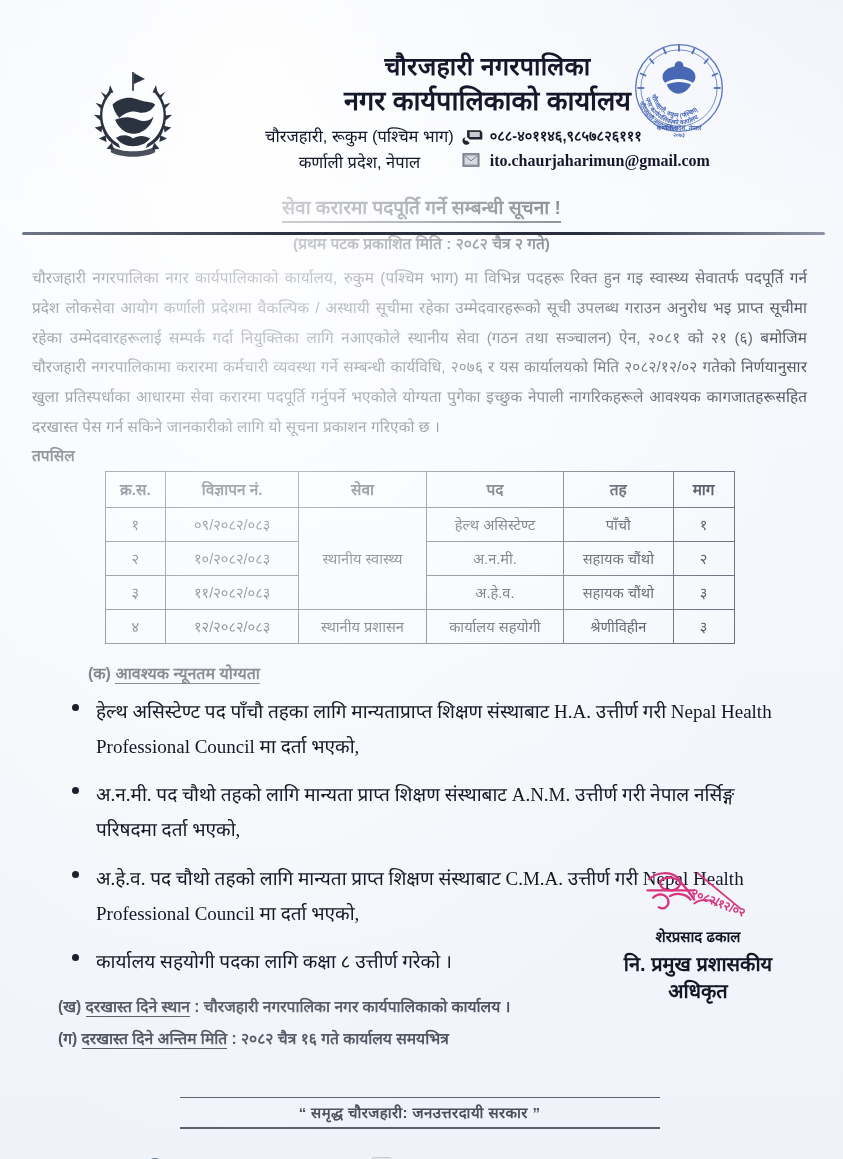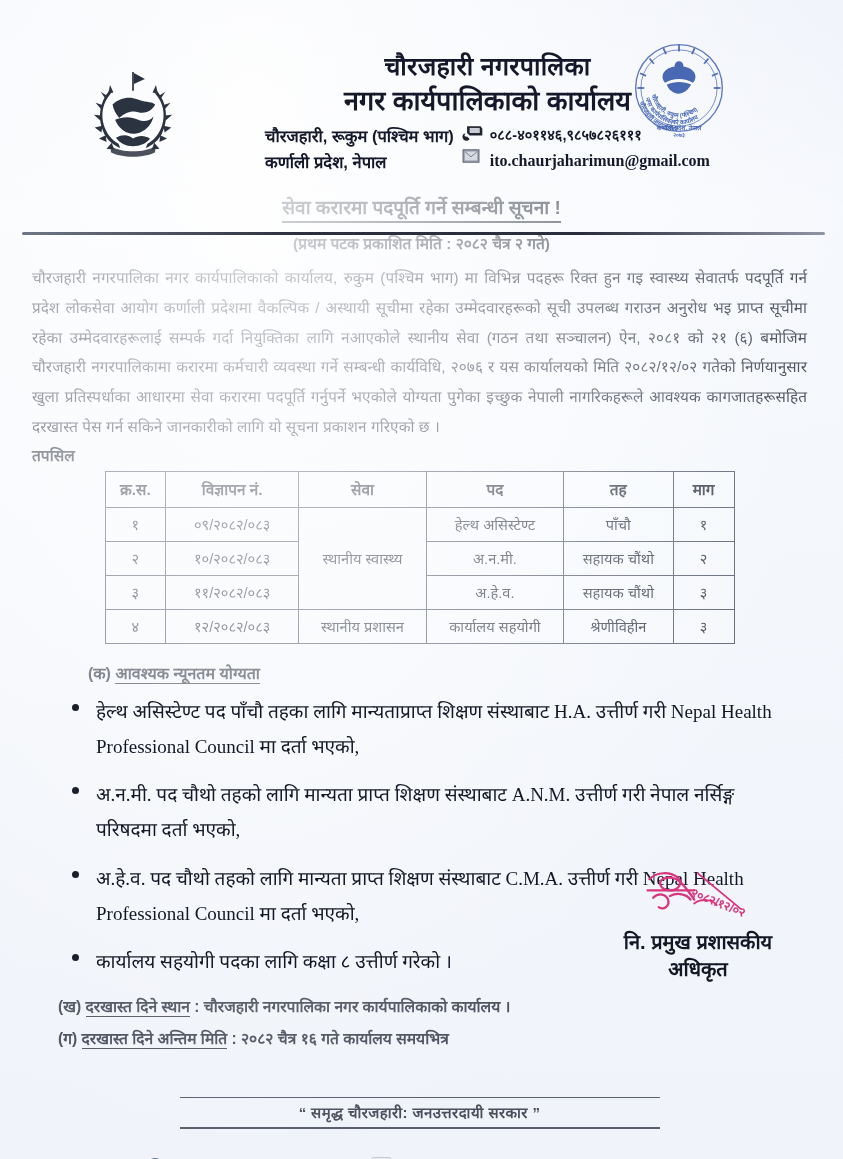--- a/index.html
+++ b/index.html
@@ -59,34 +59,34 @@
     margin-top:2px;
   }
   .addr-block{
     margin-top:5px;
     display:flex;
     justify-content:center;
     gap:0px;
     align-items:flex-start;
   }
   .addr-left{
-    text-align:left;
-    font-family:"Liberation Sans", sans-serif;
-    font-size:16.5px;font-weight:700;
+    text-align:center;
+    font-family:"Liberation Sans", sans-serif;
+    font-size:16.5px;font-weight:400;
     color:#15182a;line-height:1.55;
     padding-right:8px;
     white-space:nowrap;
   }
   .addr-right{
     text-align:left;
     font-size:14px;font-weight:700;
     color:#15182a;line-height:1.6;
     white-space:nowrap;
   }
-  .contact-row{display:flex;align-items:flex-start;gap:8px;height:24px;}
+  .contact-row{display:flex;align-items:center;gap:8px;height:24px;}
   .ico{width:20px;height:17px;flex:0 0 auto;display:inline-block;}
   .phone-txt{font-family:"Liberation Sans",sans-serif;font-size:14.5px;font-weight:700;}
   .mail-txt{font-family:"Liberation Serif",serif;font-size:16px;font-weight:700;}
 
   .seal{
     position:absolute;
     right:112px;top:36px;
     width:104px;height:104px;
     opacity:.92;
   }
@@ -488,16 +488,17 @@
           <path d="M52 34 C58 28 66 30 68 36 C70 42 64 48 58 44"></path>
           <path d="M70 32 C78 28 88 30 92 36"></path>
           <path d="M100 8 L146 46" stroke-width="1.8"></path>
           <path d="M96 40 C104 34 116 36 120 42" stroke-width="2"></path>
         </g>
         <g transform="rotate(22 118 36)">
           <text x="92" y="42" fill="#d9357f" font-family="Liberation Sans, sans-serif" font-size="13" font-weight="700">२०८२/१२/०२</text>
         </g>
       </svg>
     </div>
+    <div class="sig-name">शेरप्रसाद ढकाल</div>
     <div class="sig-post">नि. प्रमुख प्रशासकीय अधिकृत</div>
   </div>
 
 </div>
 
 </body></html>

